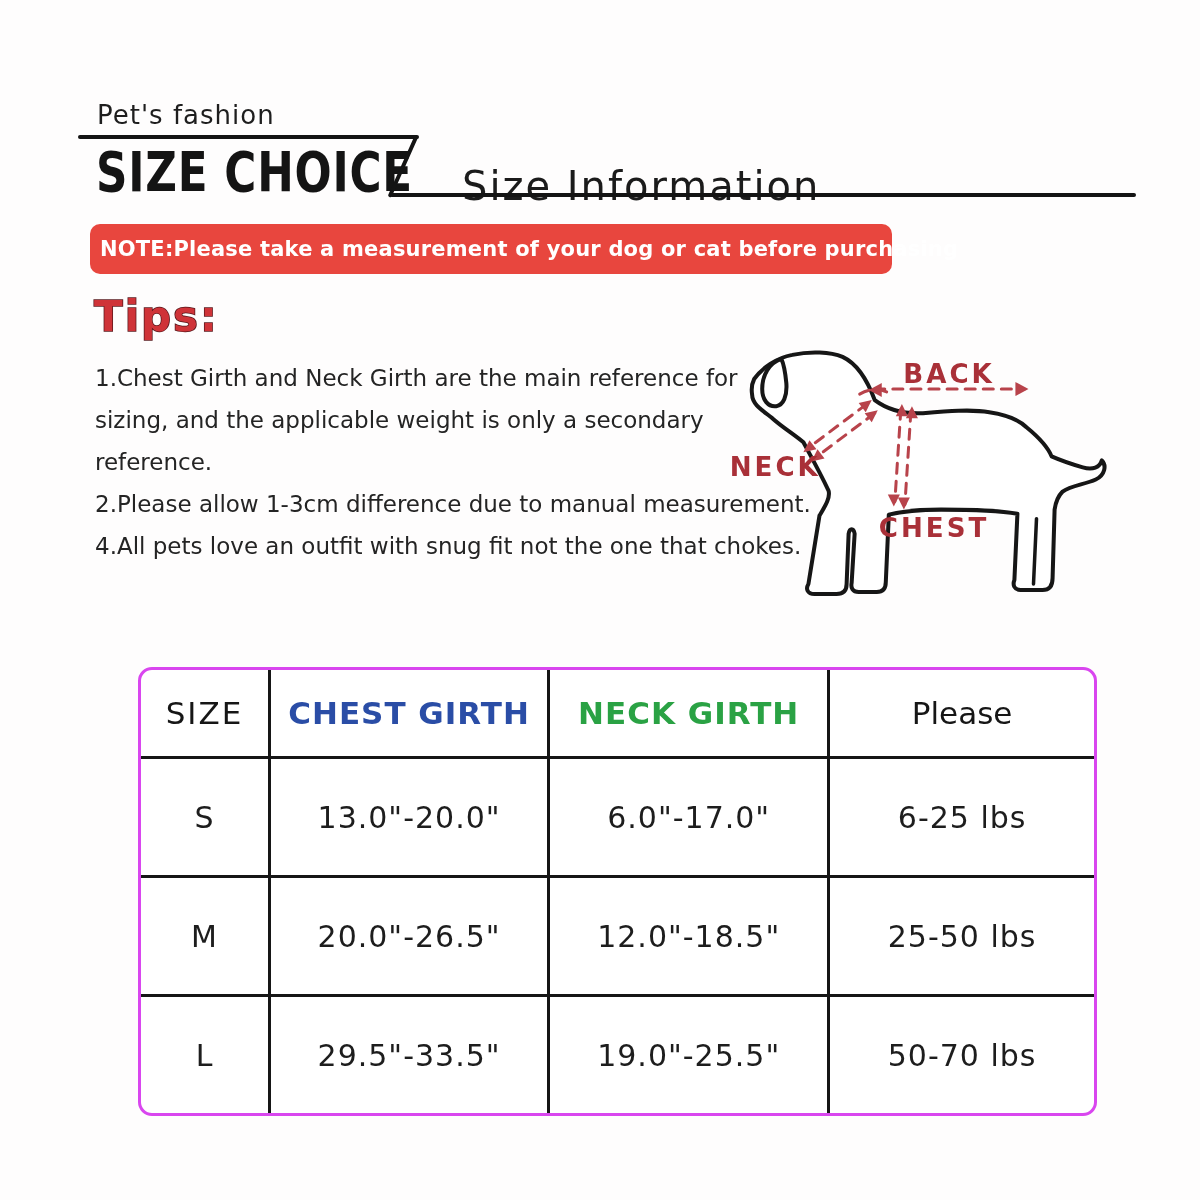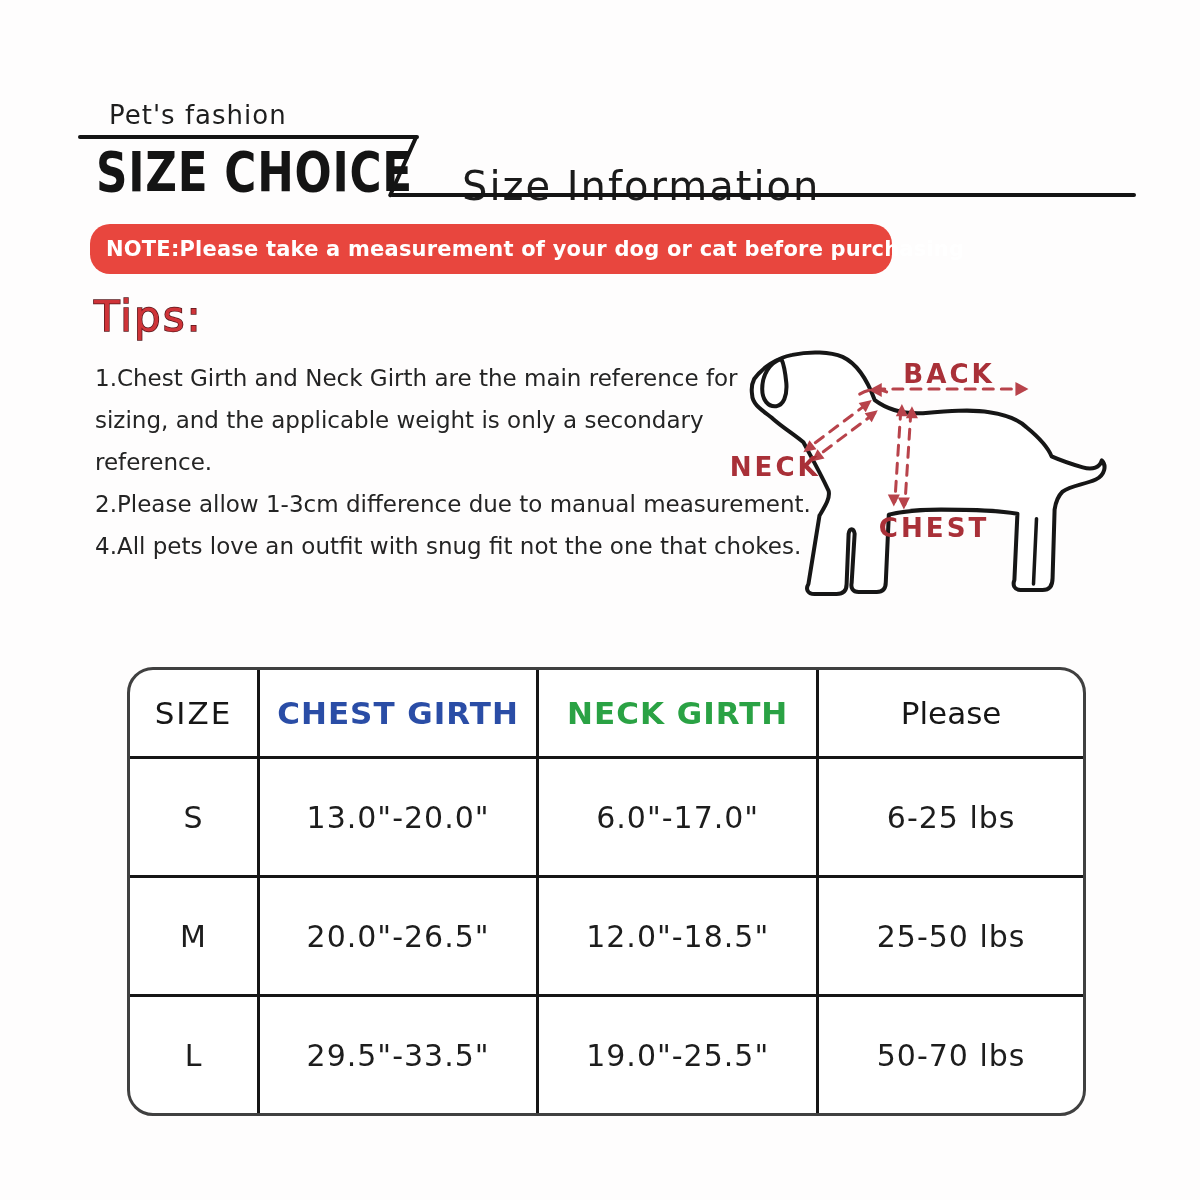--- a/index.html
+++ b/index.html
@@ -1,58 +1,58 @@
 <!DOCTYPE html>
 <html><head>
 <meta charset="utf-8">
 <style>
   html,body{margin:0;padding:0;background:#ffffff;}
   .page{position:relative;width:1200px;height:1200px;background:#fefdfd;
         font-family:"DejaVu Sans",sans-serif;overflow:hidden;}
   .abs{position:absolute;}
 
   
-  .brand{left:97px;top:100px;font-size:26px;color:#1e1e1e;letter-spacing:1px;margin-left:12px;}
+  .brand{left:97px;top:100px;font-size:26px;color:#1e1e1e;letter-spacing:1px;}
   .hline{background:#141414;height:4px;border-radius:2px;}
   .top-line{left:78px;top:135px;width:341px;}
   .bottom-line{left:390px;top:193px;width:746px;}
   .slash{left:401px;top:133px;width:4px;height:67px;background:#141414;
          transform:rotate(24deg);border-radius:2px;}
   .main-title{left:96px;top:139px;font-size:56px;font-weight:bold;color:#141414;
               transform:scaleX(.78);transform-origin:left top;white-space:nowrap;letter-spacing:1px;}
   .subtitle{left:462px;top:163px;font-size:40px;color:#1b1b1b;letter-spacing:2px;white-space:nowrap;}
 
   
   .note-banner{left:90px;top:224px;width:802px;height:50px;background:#e8463e;
-               border-radius:20px;color:#ffffff;font-weight:bold;font-size:21px;
-               line-height:50px;padding-left:16px;letter-spacing:.2px;white-space:nowrap;
+               border-radius:10px;color:#ffffff;font-weight:bold;font-size:21px;
+               line-height:50px;padding-left:10px;letter-spacing:.2px;white-space:nowrap;
                box-sizing:border-box;}
 
   
-  .tips-heading{left:94px;top:292px;font-size:42px;font-weight:normal;color:#cf3338;
+  .tips-heading{left:94px;top:292px;font-size:42px;font-weight:bold;color:#cf3338;
                 -webkit-text-stroke:1.5px #56161a;paint-order:stroke fill;letter-spacing:2px;}
   .tips{left:95px;top:357px;width:870px;font-size:23px;color:#242424;line-height:42px;}
   .tip{margin:0;}
   .tip1{max-width:670px;}
   .tip2{white-space:nowrap;}
   .tip3{max-width:760px;}
   .tip4{white-space:nowrap;}
 
   
   .dog{left:718px;top:342px;width:422px;height:283px;}
   .dog svg{display:block;width:100%;height:100%;}
   .dog text{font-family:"DejaVu Sans",sans-serif;font-weight:bold;font-size:26px;
             letter-spacing:3px;fill:#a93038;}
   .outline{fill:#ffffff;stroke:#161616;stroke-width:4;stroke-linejoin:round;stroke-linecap:round;}
   .dash{fill:none;stroke:#b8434b;stroke-width:3;stroke-dasharray:10 8;stroke-linecap:round;}
   .ahead{fill:#b8434b;stroke:none;}
 
   
-  .table-wrap{left:127px;top:667px;width:953px;height:443px;border:3px solid #404040;
-              border-radius:26px;overflow:hidden;background:#ffffff;}
+  .table-wrap{left:138px;top:667px;width:953px;height:443px;border:3px solid #d946ef;
+              border-radius:14px;overflow:hidden;background:#ffffff;}
   table{border-collapse:collapse;table-layout:fixed;
         width:calc(100% + 6px);height:calc(100% + 6px);margin:-3px;}
   th,td{border:3px solid #161616;text-align:center;vertical-align:middle;padding:0;}
   th{font-size:31px;font-weight:normal;color:#161616;height:86px;}
   th.chest{color:#2a4da6;font-weight:bold;letter-spacing:1px;}
   th.neck{color:#2aa244;font-weight:bold;letter-spacing:1px;}
   th.size{letter-spacing:2px;}
   td{font-size:30px;color:#1d1d1d;letter-spacing:1px;}
 </style>
 </head>

